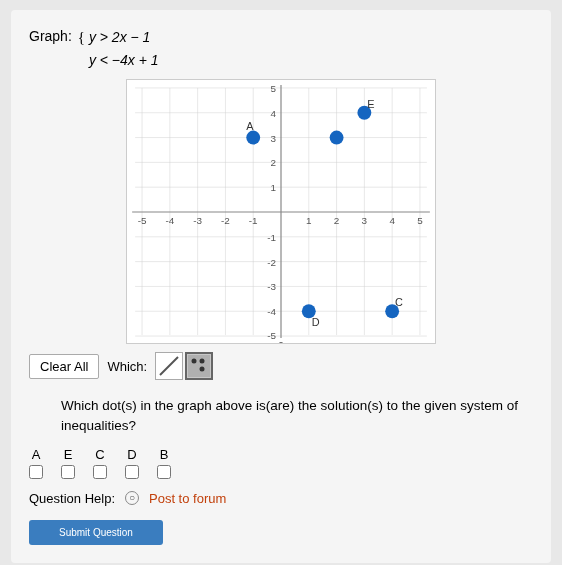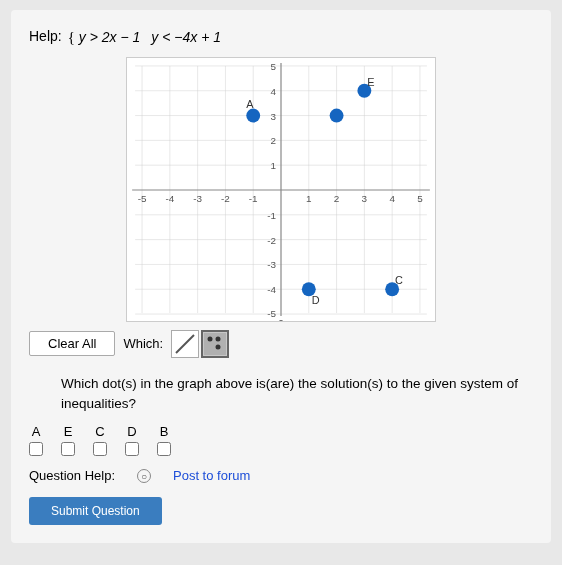--- a/index.html
+++ b/index.html
@@ -25,21 +25,21 @@
       display: flex;
       align-items: flex-start;
       gap: 6px;
     }
     .problem-label span.graph-word {
       font-size: 14px;
       padding-top: 2px;
     }
     .system-equations {
       display: flex;
-      flex-direction: row;
+      flex-direction: column;
       font-size: 14px;
       line-height: 1.5;
     }
     
     .graph-container {
       position: relative;
       width: 310px;
       height: 265px;
       margin: 0 auto 8px auto;
       background: #fff;
@@ -52,21 +52,21 @@
     
     .toolbar {
       display: flex;
       align-items: center;
       gap: 8px;
       margin-bottom: 16px;
     }
     .btn-clear-all {
       background: #fff;
       border: 1px solid #aaa;
-      padding: 4px 18px;
+      padding: 4px 10px;
       font-size: 13px;
       cursor: pointer;
       border-radius: 2px;
     }
     .draw-label {
       font-size: 13px;
     }
     .draw-icons {
       display: flex;
       gap: 2px;
@@ -111,62 +111,62 @@
     .answer-choice input[type="checkbox"] {
       width: 14px;
       height: 14px;
       cursor: pointer;
     }
     
     .question-help {
       font-size: 13px;
       margin-bottom: 14px;
       display: flex;
-      align-items: flex-end;
-      gap: 22px;
+      align-items: flex-start;
+      gap: 10px;
     }
     .post-link {
-      color: #1d4ed8;
+      color: #c2410c;
       text-decoration: none;
       font-size: 13px;
     }
     .help-icon {
       width: 14px;
       height: 14px;
       border: 1px solid #888;
       border-radius: 50%;
       display: inline-flex;
       align-items: center;
       justify-content: center;
       font-size: 10px;
       color: #555;
     }
     
     .btn-submit {
       background: #3a7dbf;
       color: #fff;
       border: none;
-      padding: 7px 22px;
-      font-size: 12px;
+      padding: 7px 30px;
+      font-size: 10px;
       cursor: pointer;
       border-radius: 3px;
     }
     
     .math {
       font-style: italic;
     }
   </style>
 </head>
 <body>
 
 <div class="card">
 
   
   <div class="problem-label">
-    <span class="graph-word">Help:</span>
+    <span class="graph-word">Graph:</span>
     <div class="system-equations">
       <span>
         <span style="font-family: serif; font-size:15px;">{</span>
         <span class="math">y &gt; 2x − 1</span>
       </span>
       <span>
         <span style="font-family: serif; font-size:15px; visibility:hidden;">{</span>
         <span class="math">y &lt; −4x + 1</span>
       </span>
     </div>

